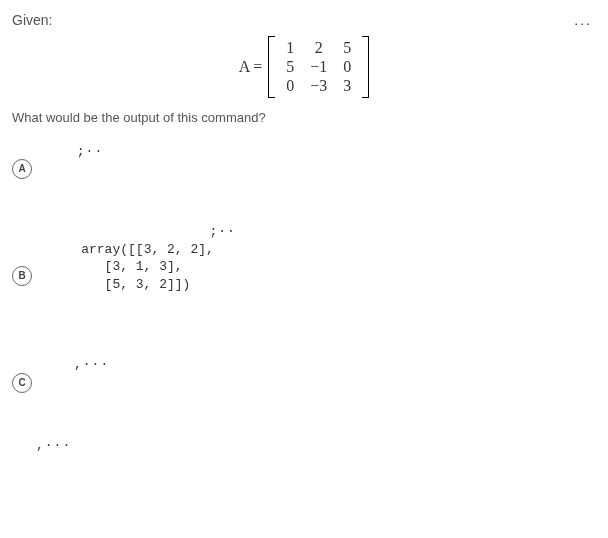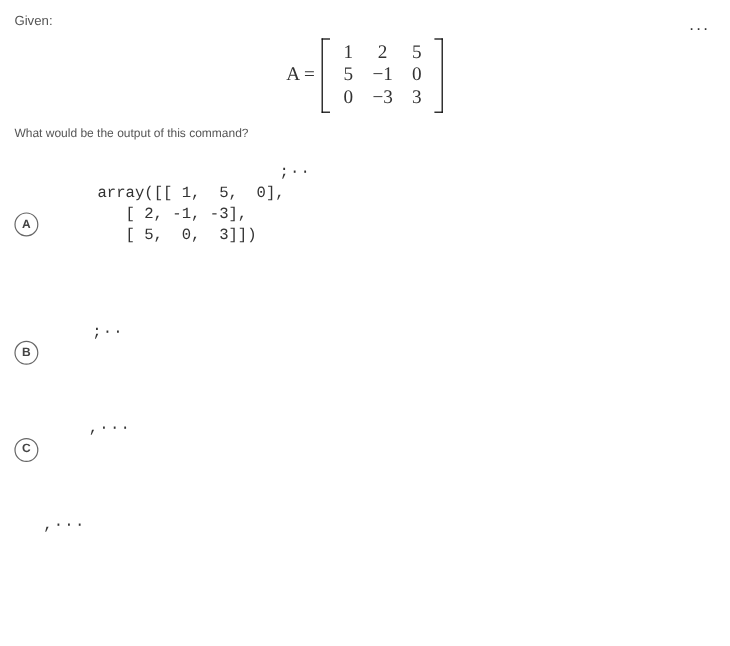--- a/index.html
+++ b/index.html
@@ -6,21 +6,21 @@
       font-family: Arial, sans-serif;
       font-size: 12px;
       color: #333;
       margin: 0;
       padding: 12px;
       width: 608px;
       box-sizing: border-box;
       position: relative;
     }
     .given-label {
-      font-size: 11px;
+      font-size: 14px;
       color: #555;
       margin-bottom: 8px;
     }
     .matrix-row {
       display: flex;
       justify-content: center;
       align-items: center;
       margin: 8px 0 12px 0;
       font-family: 'Times New Roman', serif;
       font-size: 16px;
@@ -52,21 +52,21 @@
     }
     .matrix table {
       border-collapse: collapse;
     }
     .matrix td {
       padding: 0 8px;
       text-align: center;
       line-height: 1.2;
     }
     .question-text {
-      font-size: 10px;
+      font-size: 13px;
       color: #555;
       margin: 10px 0 18px 0;
     }
     .option {
       display: flex;
       align-items: center;
       margin-bottom: 28px;
       position: relative;
     }
     .option-letter {
@@ -135,30 +135,30 @@
     </tbody>
       </table>
   </span>
 </div>
 
 <div class="question-text">What would be the output of this command?</div>
 
 <div class="option">
   <div class="option-letter">A</div>
   <div class="option-code">
-    <span>array([[ 1,  5,  0],
-       [ 2, -1, -3],
-       [ 5,  0,  3]])</span>
     <span class="option-dots" style="top:0; right:-22px;">;··</span>
   </div>
 </div>
 
 <div class="option">
   <div class="option-letter">B</div>
   <div class="option-code">
+    <span>array([[3, 2, 2],
+       [3, 1, 3],
+       [5, 3, 2]])</span>
     <span class="option-dots" style="top:0; right:-22px;">;··</span>
   </div>
 </div>
 
 <div class="option">
   <div class="option-letter">C</div>
   <div class="option-code">
     <span class="option-dots" style="top:0; right:-28px;">,···</span>
   </div>
 </div>

